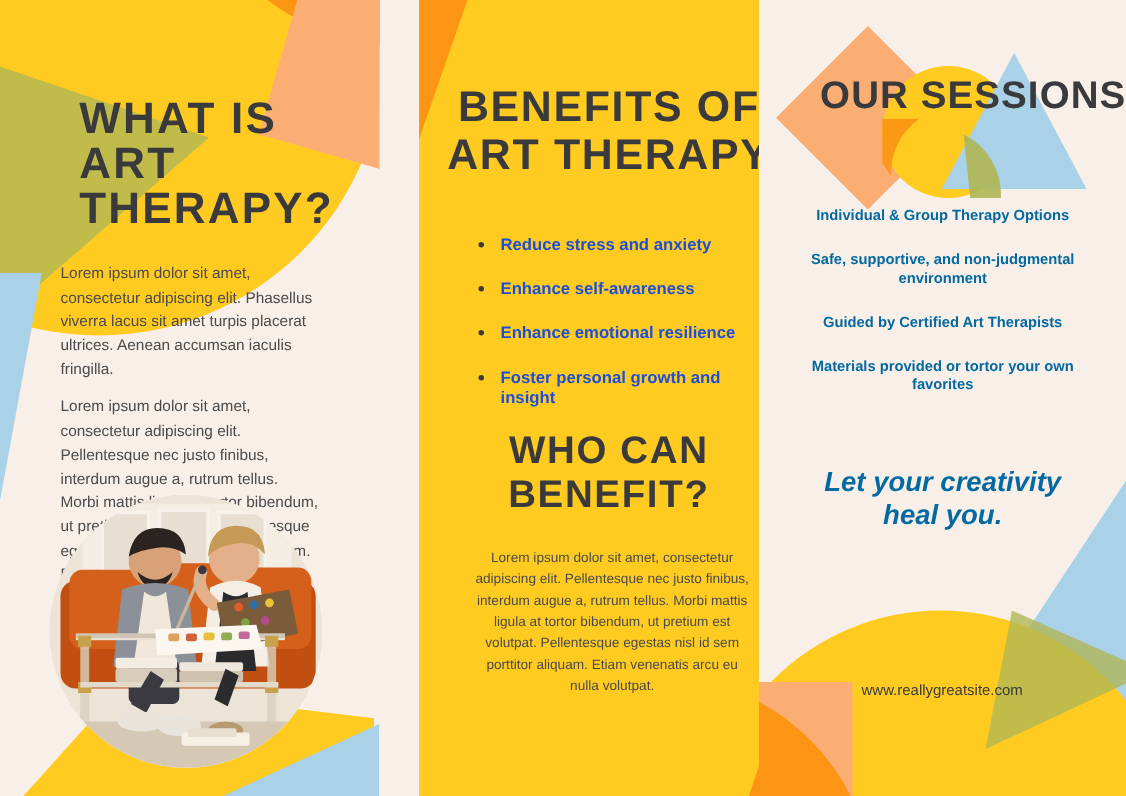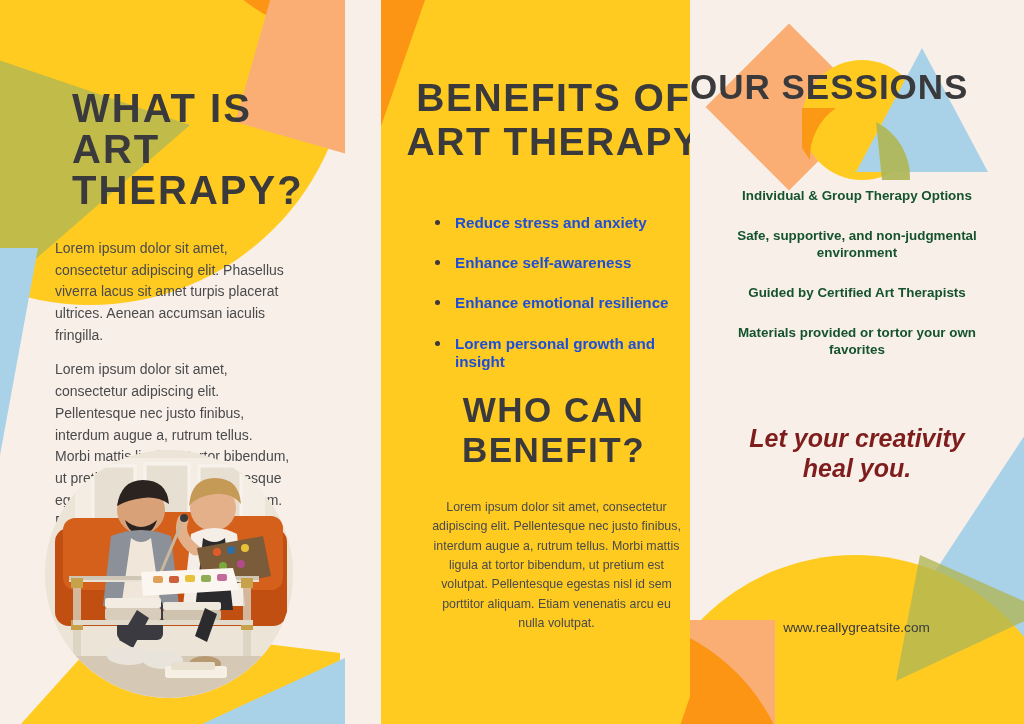--- a/index.html
+++ b/index.html
@@ -91,34 +91,34 @@
     text-align:center; font-size:35px; letter-spacing:1.5px; line-height:1.14;
   }
   .mid-body{
     position:absolute; left:48px; top:498px; width:255px;
     text-align:center; color:#4A4A4C; font-size:12.4px; line-height:1.56;
   }
   .mid-body p{margin:0;}
 
   .right-title{
     position:absolute; left:0; top:68px; width:334px;
-    text-align:left; font-size:35px; letter-spacing:1px; line-height:1.08;
+    text-align:right; font-size:35px; letter-spacing:1px; line-height:1.08;
     z-index:6;
   }
   .right-list{
     position:absolute; left:40px; top:187px; width:254px;
     text-align:center; z-index:6;
   }
   .right-list .item{
-    color:#14532d; font-weight:700; font-size:13.4px;
+    color:#0369a1; font-weight:700; font-size:13.4px;
     line-height:1.32; margin-bottom:22px;
   }
   .tagline{
     position:absolute; left:40px; top:424px; width:254px;
-    text-align:center; color:#7f1d1d; font-weight:700; font-style:italic;
+    text-align:center; color:#0369a1; font-weight:700; font-style:italic;
     font-size:25px; line-height:1.18; z-index:6;
   }
   .website{
     position:absolute; left:0; top:620px; width:305px;
     text-align:center; color:#3A3A3C; font-size:13.6px; z-index:6;margin-left:14px;
   }
 </style>
 </head>
 <body>
 
@@ -234,21 +234,21 @@
     <svg class="shape" style="left:285px;top:590px;" width="62" height="136">
       <polygon points="60,0 60,136 14,136" fill="#FB9513"></polygon>
     </svg>
 
     <h2 class="h-display mid-title">BENEFITS OF ART THERAPY</h2>
 
     <ul class="mid-list">
       <li>Reduce stress and anxiety</li>
       <li>Enhance self-awareness</li>
       <li>Enhance emotional resilience</li>
-      <li>Lorem personal growth and insight</li>
+      <li>Foster personal growth and insight</li>
     </ul>
 
     <h2 class="h-display mid-title2">WHO CAN BENEFIT?</h2>
 
     <div class="mid-body">
       <p>Lorem ipsum dolor sit amet, consectetur adipiscing elit. Pellentesque nec justo finibus, interdum augue a, rutrum tellus. Morbi mattis ligula at tortor bibendum, ut pretium est volutpat. Pellentesque egestas nisl id sem porttitor aliquam. Etiam venenatis arcu eu nulla volutpat.</p>
     </div>
   </section>
 
   <section class="panel panel-right">

